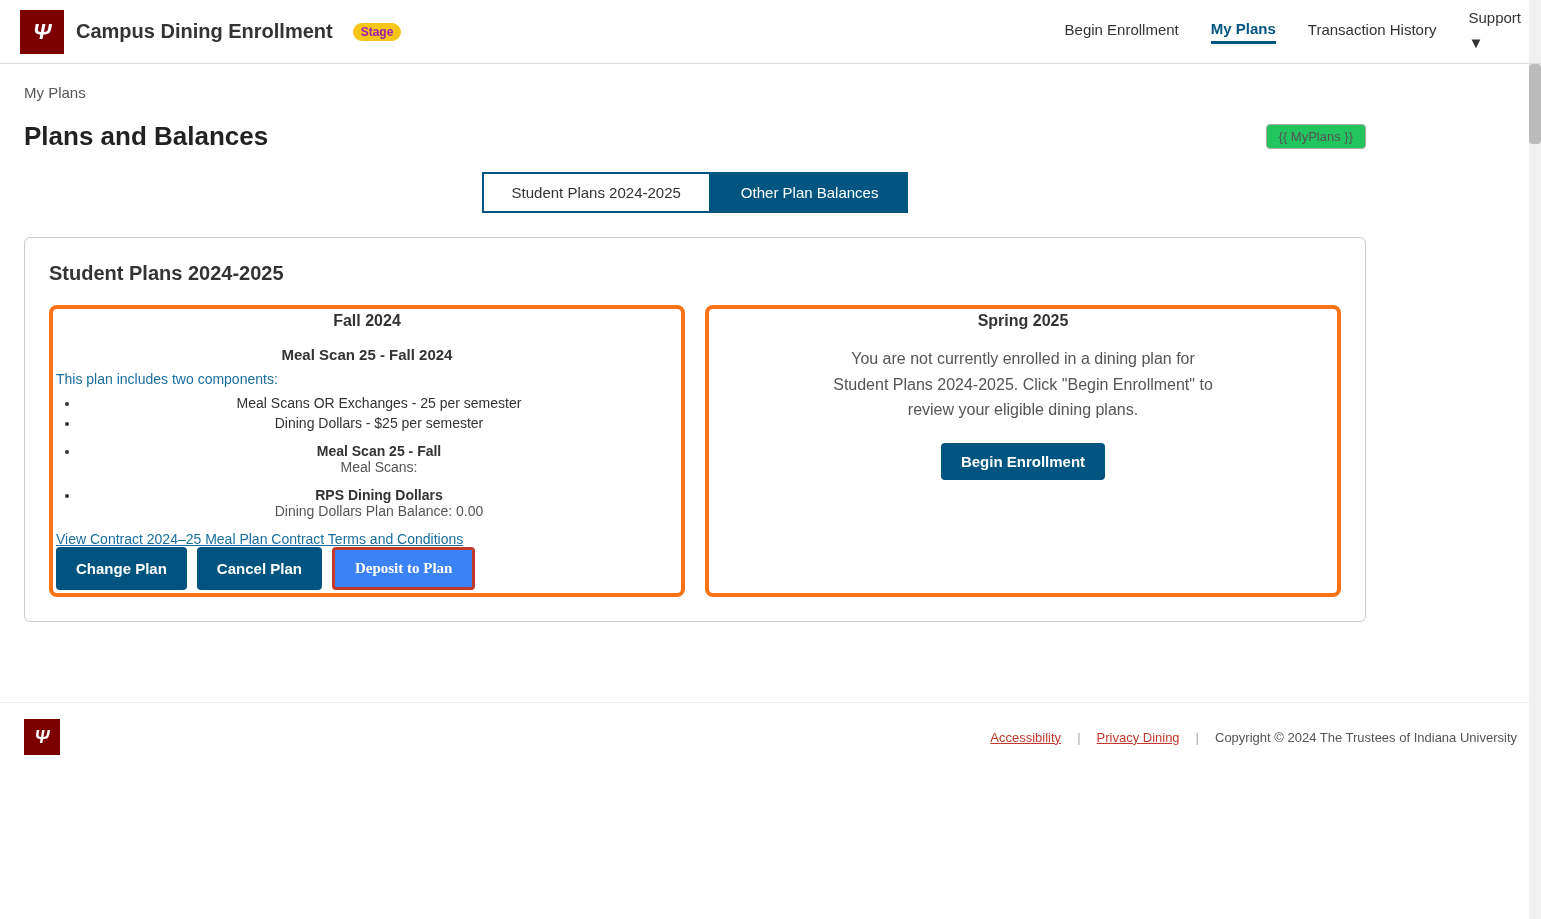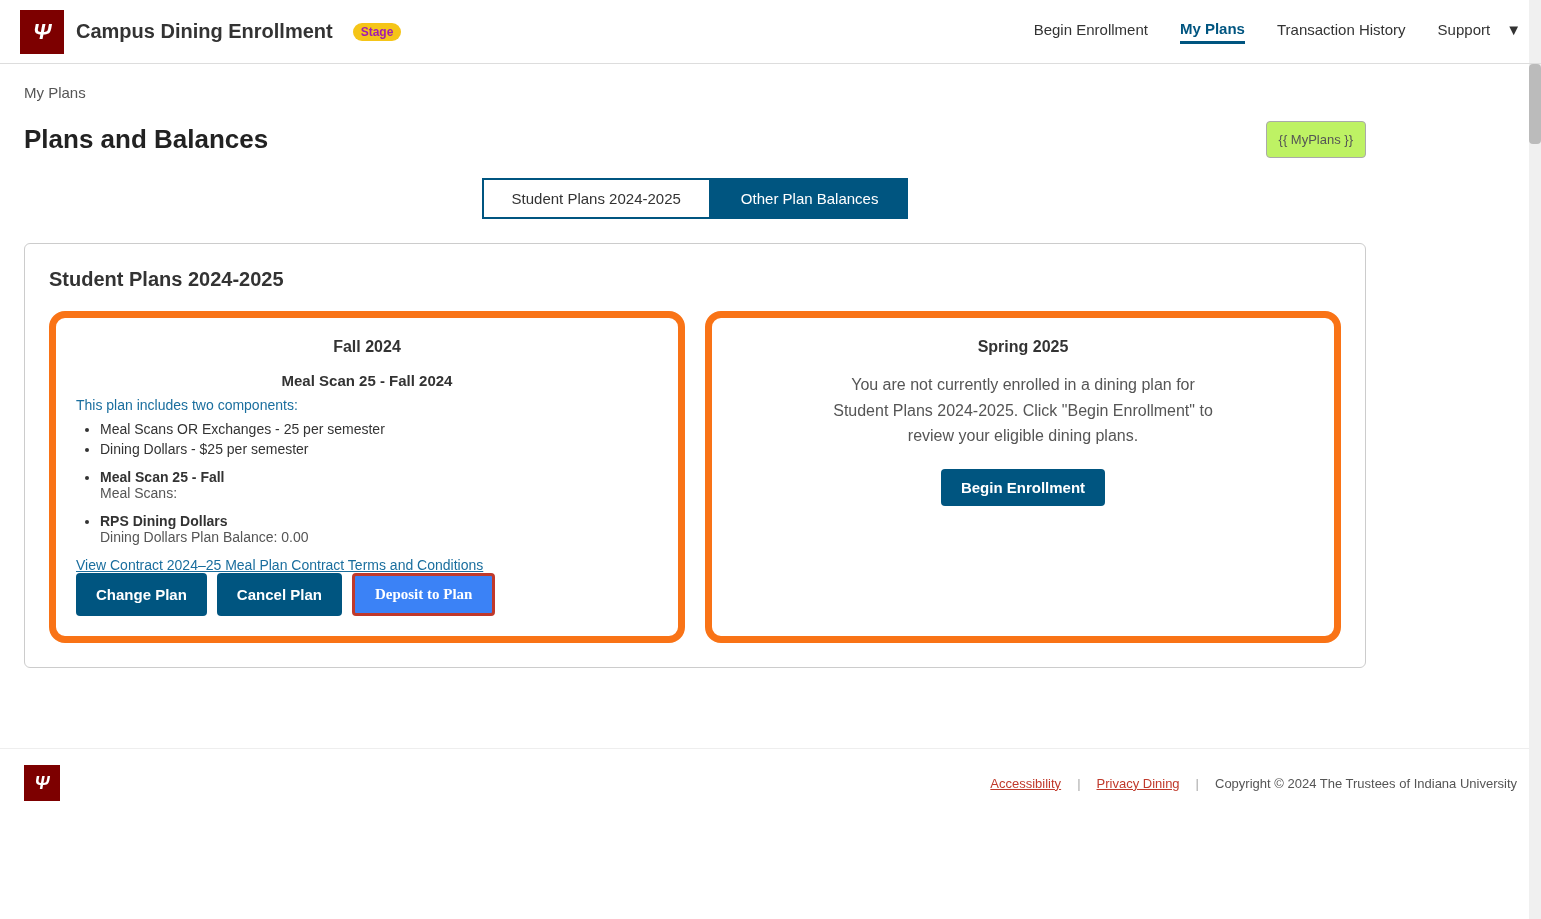--- a/index.html
+++ b/index.html
@@ -60,21 +60,22 @@
       padding-bottom: 4px;
     }
     .nav-item.active {
       color: #005580;
       border-bottom: 3px solid #005580;
       font-weight: 600;
     }
     .nav-item-support {
       display: flex;
       align-items: flex-start;
-      gap: 16px;
+      gap: 8px;
+      flex-direction: column;
     }
     .scrollbar {
       width: 12px;
       background: #f0f0f0;
       position: fixed;
       right: 0;
       top: 0;
       bottom: 0;
     }
     .scrollbar-thumb {
@@ -102,24 +103,24 @@
       margin-bottom: 20px;
     }
     .section-title {
       font-size: 26px;
       font-weight: bold;
       color: #222;
     }
     .myplans-badge {
       border: 1px solid #aaa;
       border-radius: 4px;
-      padding: 10px 12px;
+      padding: 4px 12px;
       font-size: 13px;
       color: #555;
-      background: #bef264;
+      background: #22c55e;
     }
 
     
     .tab-row {
       display: flex;
       gap: 0;
       margin-bottom: 24px;
       justify-content: center;
     }
     .tab-btn {
@@ -153,23 +154,23 @@
       font-size: 20px;
       font-weight: bold;
       margin-bottom: 20px;
     }
     .plans-grid {
       display: grid;
       grid-template-columns: 1fr 1fr;
       gap: 20px;
     }
     .plan-card {
-      border: 7px solid #f97316;
-      border-radius: 16px;
-      padding: 20px;
+      border: 4px solid #f97316;
+      border-radius: 8px;
+      padding: 3px;
     }
     .plan-card-title {
       font-size: 16px;
       font-weight: bold;
       text-align: center;
       margin-bottom: 16px;
     }
     .plan-name {
       font-size: 15px;
       font-weight: bold;
@@ -183,20 +184,21 @@
     }
     .plan-list {
       list-style: disc;
       padding-left: 24px;
       margin-bottom: 12px;
     }
     .plan-list li {
       font-size: 14px;
       margin-bottom: 4px;
       color: #333;
+      text-align: center;
     }
     .plan-subsection {
       margin-bottom: 8px;
     }
     .plan-subsection-name {
       font-size: 14px;
       font-weight: bold;
     }
     .plan-subsection-value {
       font-size: 14px;

